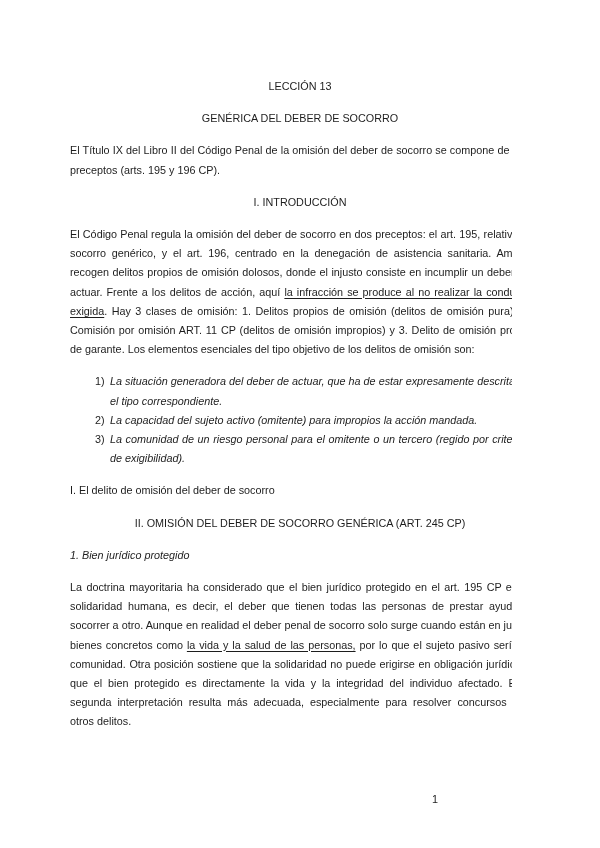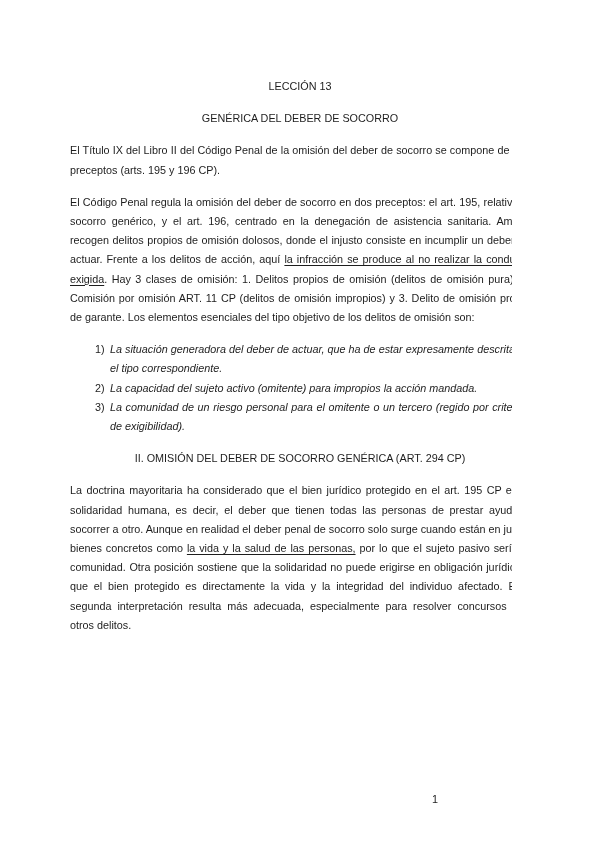--- a/index.html
+++ b/index.html
@@ -84,40 +84,43 @@
 
 <div class="page">
   <div class="content">
 
     <h1 class="center-bold">LECCIÓN 13</h1>
 
     <h2 class="center-bold">GENÉRICA DEL DEBER DE SOCORRO</h2>
 
     <p class="para">El Título IX del Libro II del Código Penal de la omisión del deber de socorro se compone de dos preceptos (arts. 195 y 196 CP).</p>
 
+    <h2 class="center-bold">I. INTRODUCCIÓN</h2>
 
     <p class="para"><span>El Código Penal regula la omisión del deber de socorro en dos preceptos: el art. 195, relativo al socorro genérico, y el art. 196, centrado en la denegación de asistencia sanitaria. Ambos recogen delitos propios de omisión dolosos, donde el injusto consiste en incumplir un deber de actuar. Frente a los delitos de acción, aquí </span><u>la infracción se produce al no realizar la conducta exigida</u><span>. Hay 3 clases de omisión: 1. Delitos propios de omisión (delitos de omisión pura), 2. Comisión por omisión ART. 11 CP (delitos de omisión impropios) y 3. Delito de omisión propia de garante. Los elementos esenciales del tipo objetivo de los delitos de omisión son:</span></p>
 
     <div class="olist">
       <div class="li">
         <span class="marker">1)</span>
         <span class="li-text">La situación generadora del deber de actuar, que ha de estar expresamente descrita en el tipo correspondiente.</span>
       </div>
       <div class="li">
         <span class="marker">2)</span>
         <span class="li-text">La capacidad del sujeto activo (omitente) para impropios la acción mandada.</span>
       </div>
       <div class="li">
         <span class="marker">3)</span>
         <span class="li-text">La comunidad de un riesgo personal para el omitente o un tercero (regido por criterios de exigibilidad).</span>
       </div>
     </div>
 
+    <h3 class="left-bold">I. El delito de omisión del deber de socorro</h3>
 
-    <h2 class="center-bold">II. OMISIÓN DEL DEBER DE SOCORRO GENÉRICA (ART. 294 CP)</h2>
+    <h2 class="center-bold">II. OMISIÓN DEL DEBER DE SOCORRO GENÉRICA (ART. 245 CP)</h2>
 
+    <h4 class="bold-italic">1. Bien jurídico protegido</h4>
 
     <p class="para"><span>La doctrina mayoritaria ha considerado que el bien jurídico protegido en el art. 195 CP es la solidaridad humana, es decir, el deber que tienen todas las personas de prestar ayuda o socorrer a otro. Aunque en realidad el deber penal de socorro solo surge cuando están en juego bienes concretos como </span><u>la vida y la salud de las personas,</u><span> por lo que el sujeto pasivo sería la comunidad. Otra posición sostiene que la solidaridad no puede erigirse en obligación jurídica y que el bien protegido es directamente la vida y la integridad del individuo afectado. Esta segunda interpretación resulta más adecuada, especialmente para resolver concursos con otros delitos.</span></p>
 
   </div>
 
   <div class="footer-pagenum">1</div>
 </div>
 
 </body></html>

